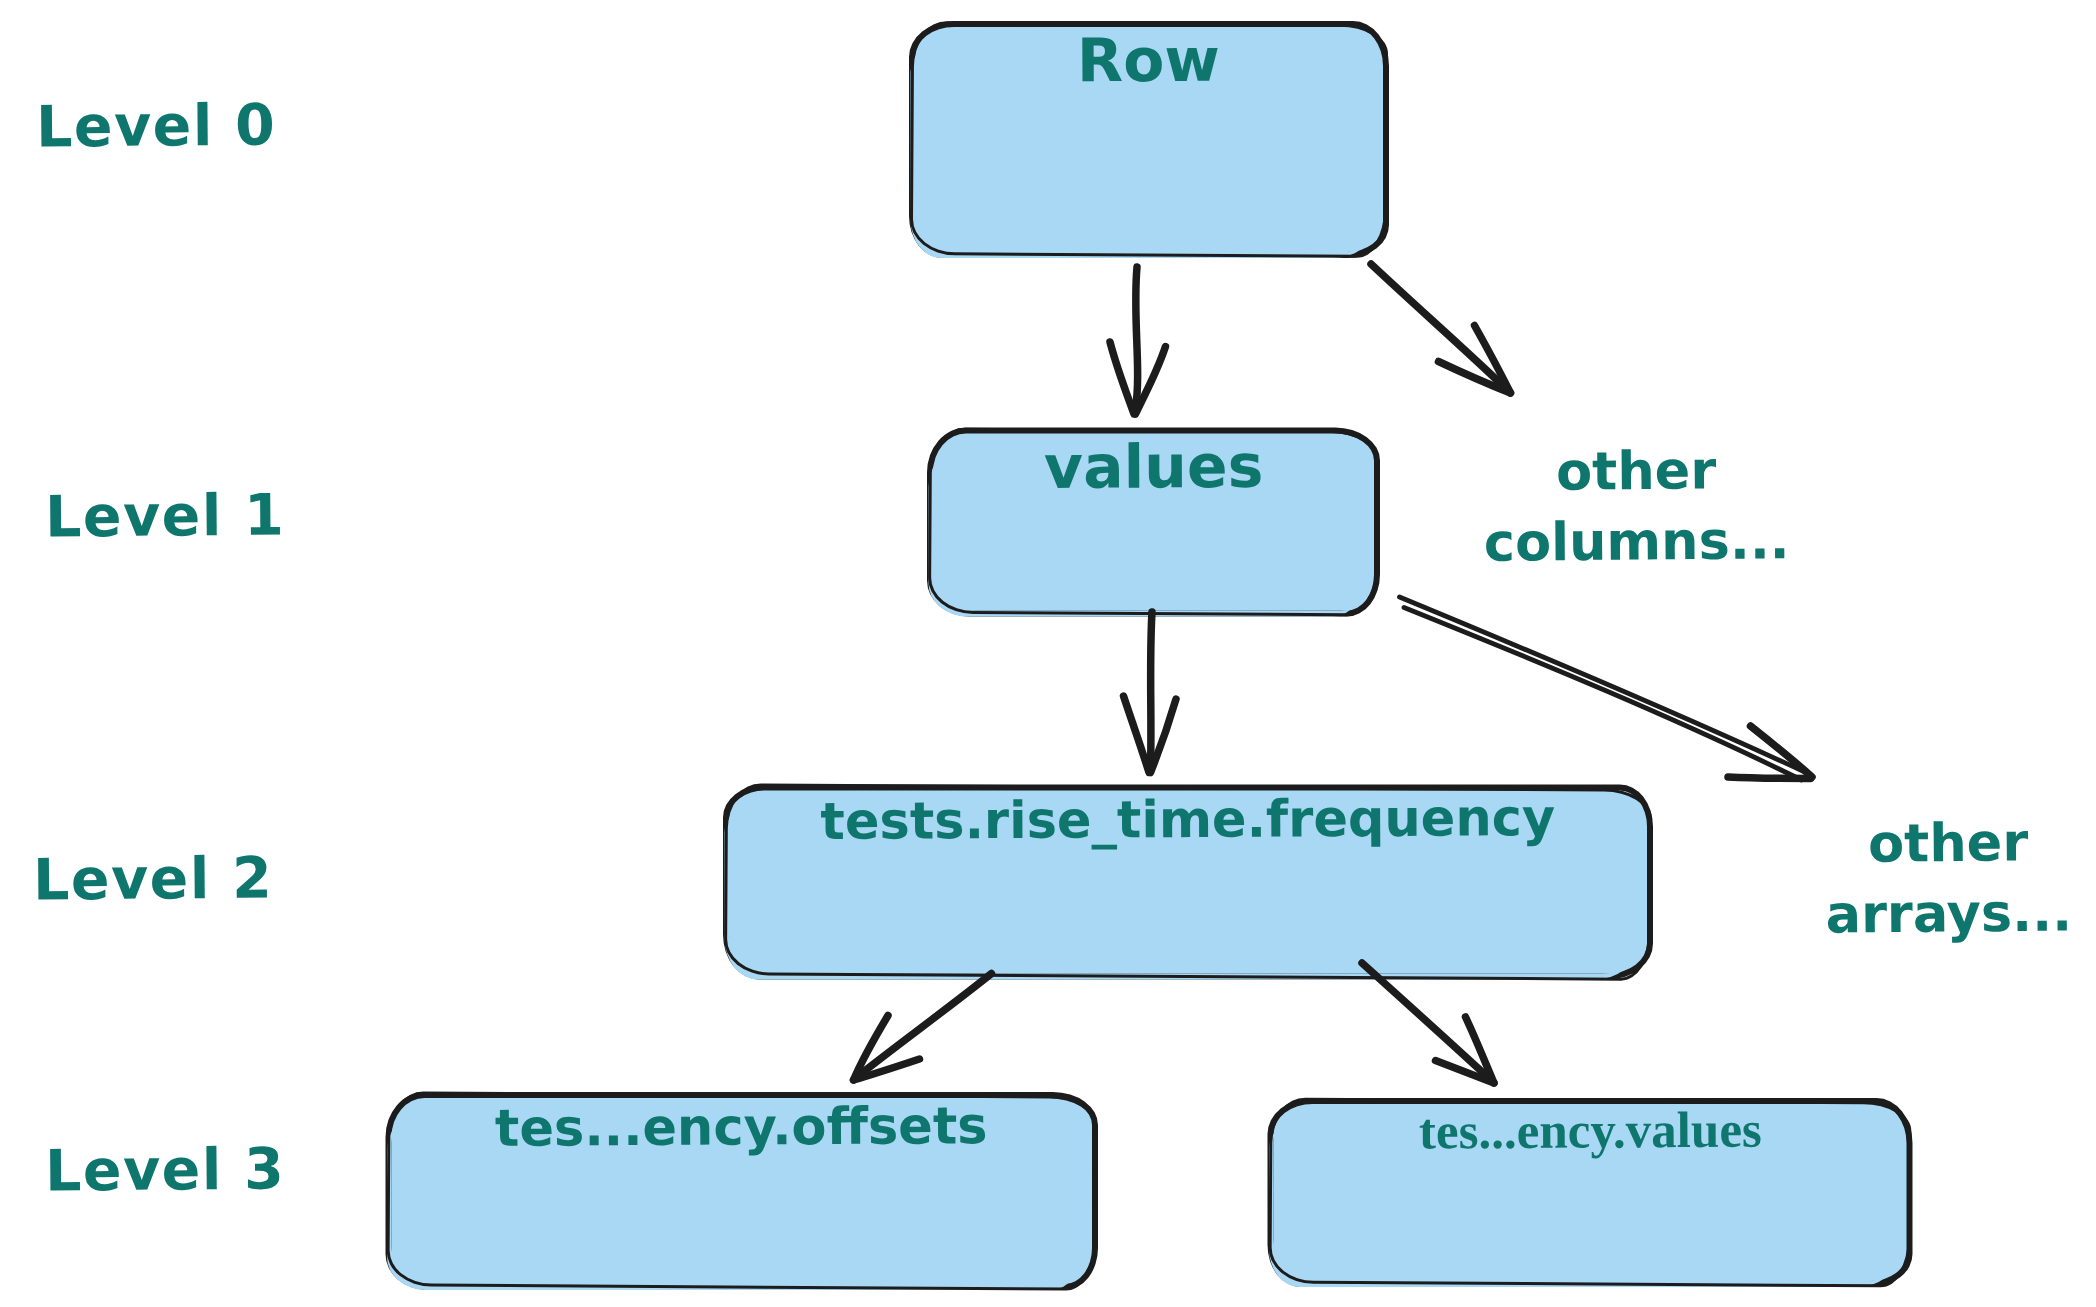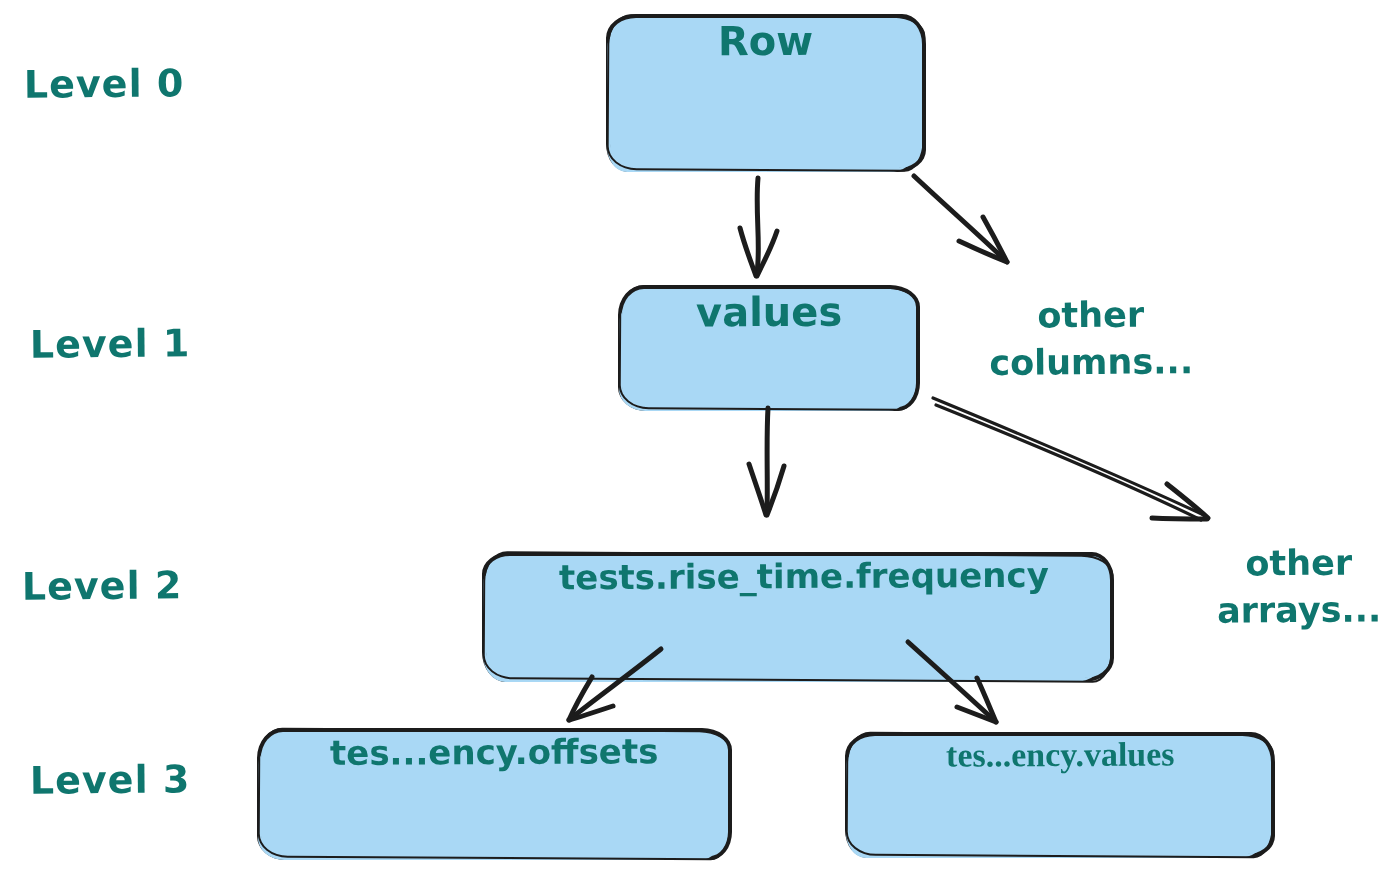--- a/index.html
+++ b/index.html
@@ -100,21 +100,21 @@
   <div class="level-label" style="left:30px; top:758px;">Level 3</div>
 
   <div class="node r1 fs-40" style="left:606px; top:14px; width:312px; height:150px;">
     <span class="node-label">Row</span>
   </div>
 
   <div class="node r2 fs-40" style="left:618px; top:285px; width:294px; height:118px;">
     <span class="node-label">values</span>
   </div>
 
-  <div class="node r3 fs-34" style="left:482px; top:552px; width:612px; height:122px;padding-left:12px;">
+  <div class="node r3 fs-34" style="left:482px; top:523px; width:612px; height:122px;">
     <span class="node-label">tests.rise_time.frequency</span>
   </div>
 
   <div class="node r2 fs-34" style="left:257px; top:728px; width:467px; height:124px;">
     <span class="node-label">tes...ency.offsets</span>
   </div>
 
   <div class="node r1 fs-34" style="left:845px; top:732px; width:422px; height:118px;font-family:Liberation Serif, serif;">
     <span class="node-label">tes...ency.values</span>
   </div>

